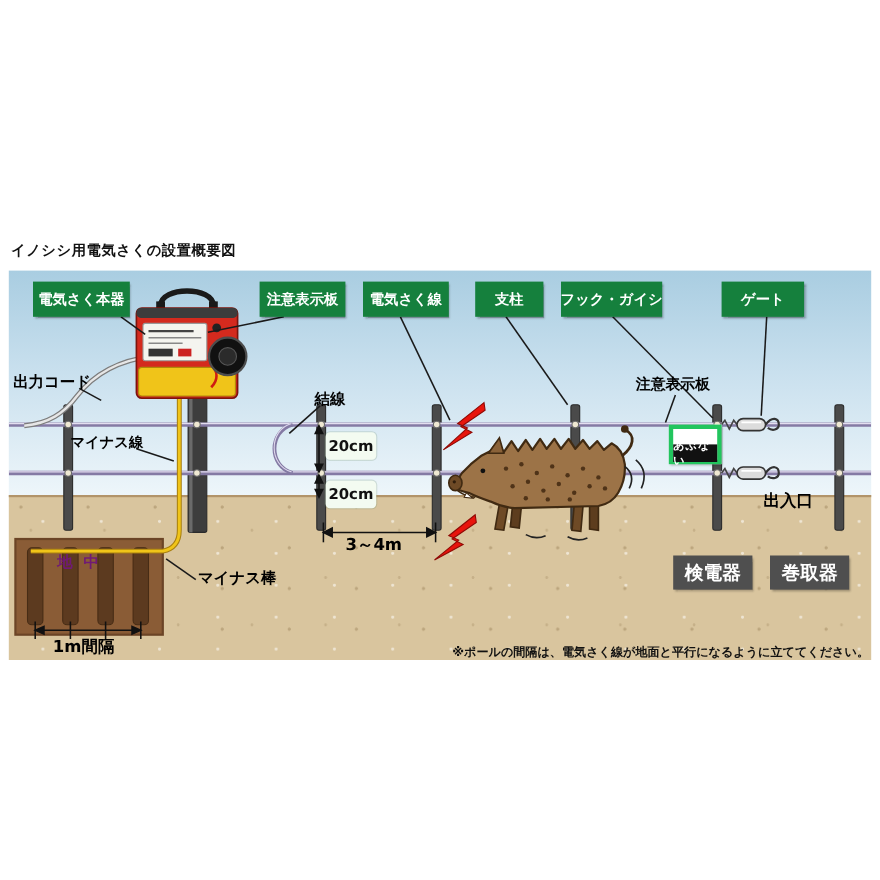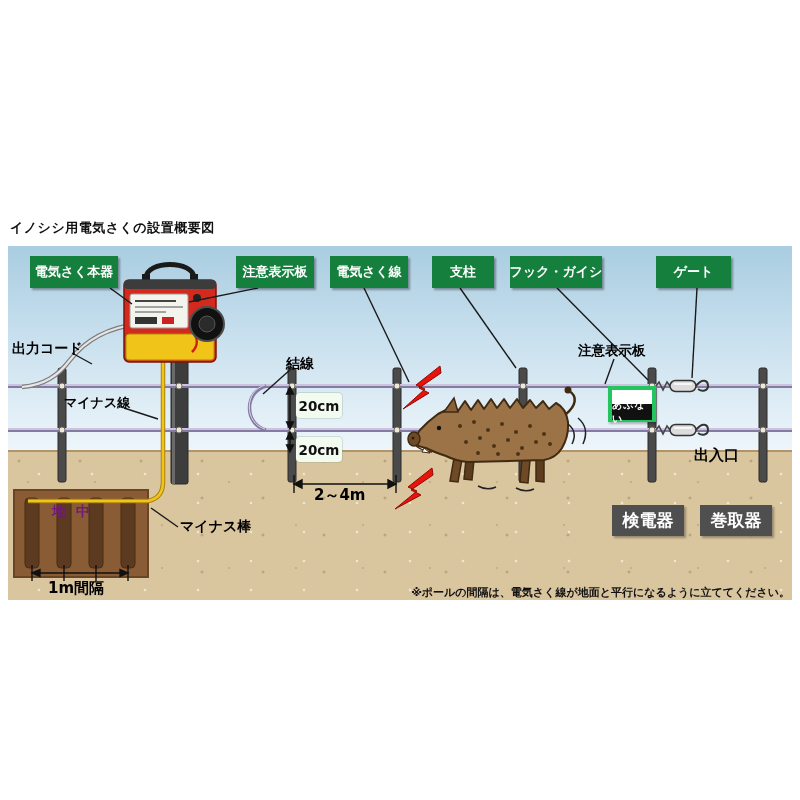--- a/index.html
+++ b/index.html
@@ -226,21 +226,21 @@
     <div class="cobox" style="left:648px;width:75px">ゲート</div>
 
     <div class="lbl" style="left:4px;top:95px">出力コード</div>
     <div class="lbl" style="left:56px;top:150px;font-size:13px">マイナス線</div>
     <div class="lbl" style="left:278px;top:110px">結線</div>
     <div class="lbl" style="left:570px;top:97px;font-size:13.5px">注意表示板</div>
     <div class="lbl" style="left:686px;top:201px;font-size:15px">出入口</div>
     <div class="lbl" style="left:172px;top:273px">マイナス棒</div>
     <div class="lbl" style="left:44px;top:258px;color:#701a75;letter-spacing:10px">地中</div>
     <div class="lbl" style="left:40px;top:334px;font-size:15px">1m間隔</div>
-    <div class="lbl" style="left:306px;top:241px;font-size:15px">2～4m</div>
+    <div class="lbl" style="left:306px;top:241px;font-size:15px">3～4m</div>
 
     <div class="chip" style="left:288px;top:147px">20cm</div>
     <div class="chip" style="left:288px;top:191px">20cm</div>
 
     <div class="sign">
       <div class="sign-band">あぶない</div>
     </div>
 
     <div class="darkchip" style="left:604px;top:259px;width:72px">検電器</div>
     <div class="darkchip" style="left:692px;top:259px;width:72px">巻取器</div>

